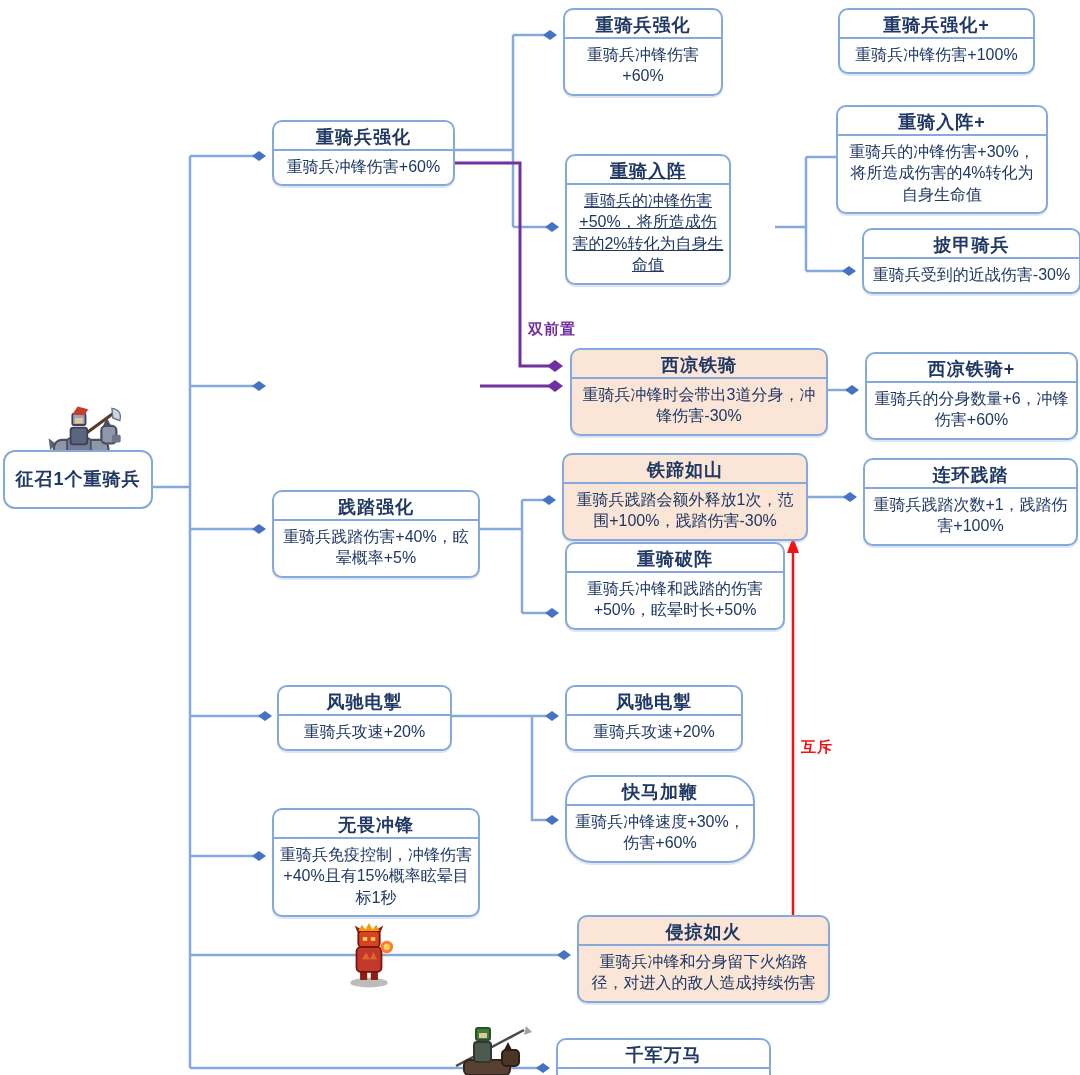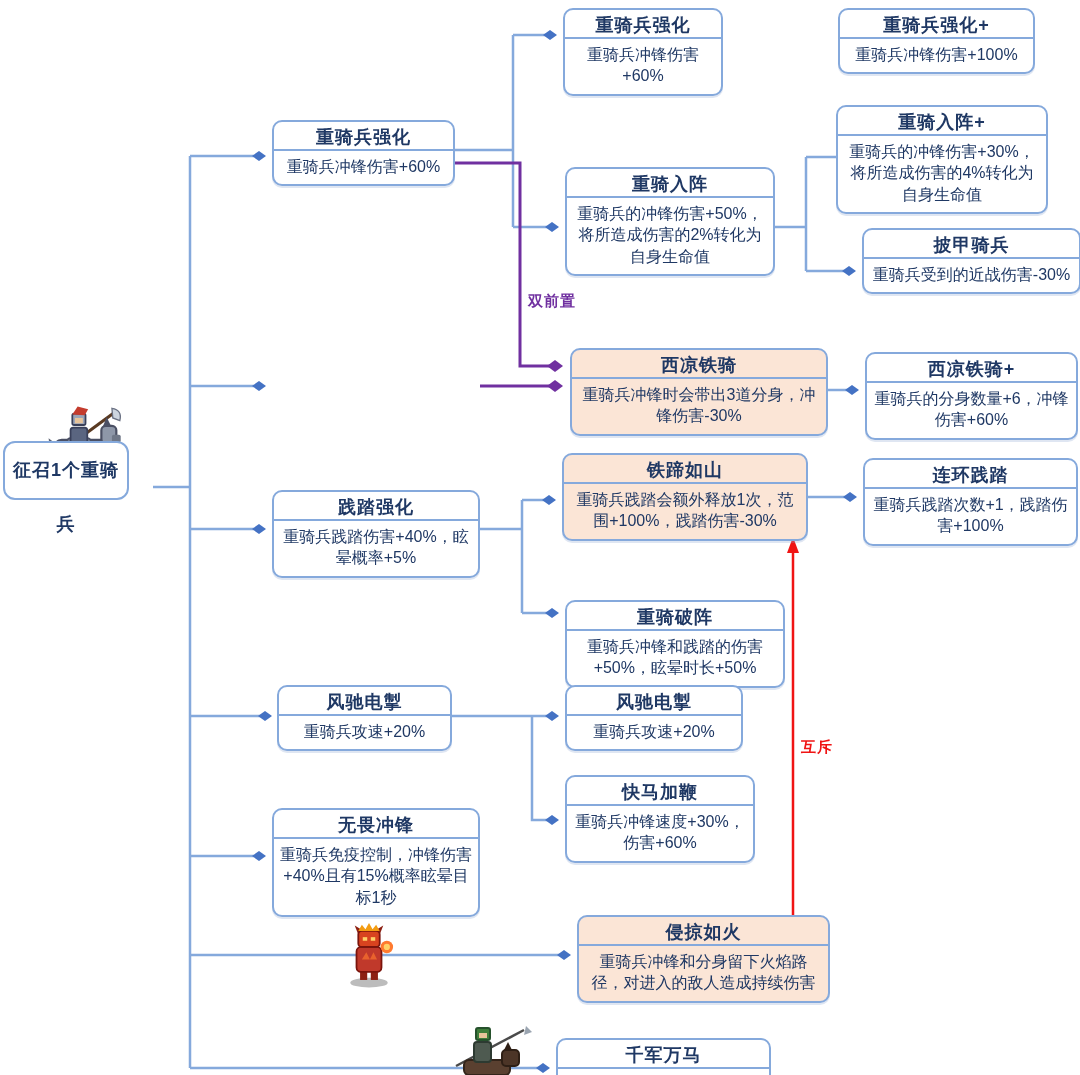--- a/index.html
+++ b/index.html
@@ -74,21 +74,21 @@
       <polygon points="563,386 555,380 547,386 555,392"></polygon>
     </g>
 
     <g>
       <path d="M793 548 V932" stroke="#F01414" stroke-width="2.5" fill="none"></path>
       <polygon points="793,537 787,553 799,553" fill="#F01414"></polygon>
       <polygon points="793,943 787,927 799,927" fill="#F01414"></polygon>
     </g>
   </svg>
 
-  <div class="wire-label lbl-purple" style="left:528px;top:292px;">双前置</div>
+  <div class="wire-label lbl-purple" style="left:528px;top:320px;">双前置</div>
   <div class="wire-label lbl-red" style="left:801px;top:738px;">互斥</div>
 
   <svg class="unit-icon" style="left:38px;top:406px;width:88px;height:82px;" viewBox="0 0 100 92">
     <ellipse cx="48" cy="84" rx="34" ry="7" fill="#bcbcbc"></ellipse>
     <line x1="20" y1="56" x2="88" y2="6" stroke="#5a3a22" stroke-width="3.5"></line>
     <path d="M84 2 q12 2 9 14 l-8 -3 z" fill="#cdd5df" stroke="#6a7183" stroke-width="1.5"></path>
     <rect x="28" y="62" width="9" height="17" fill="#707889"></rect>
     <rect x="60" y="62" width="9" height="17" fill="#707889"></rect>
     <rect x="27" y="76" width="11" height="6" fill="#7a4a30"></rect>
     <rect x="59" y="76" width="11" height="6" fill="#7a4a30"></rect>
@@ -125,38 +125,38 @@
     <line x1="10" y1="42" x2="78" y2="6" stroke="#4a4a4a" stroke-width="2.5"></line>
     <polygon points="80,2 86,8 78,11" fill="#9aa4b0"></polygon>
     <rect x="18" y="36" width="46" height="15" rx="5" fill="#5a4030" stroke="#33241a" stroke-width="2"></rect>
     <rect x="56" y="26" width="17" height="16" rx="4" fill="#4c3527" stroke="#2e1f15" stroke-width="2"></rect>
     <polygon points="58,26 62,18 66,26" fill="#2e1f15"></polygon>
     <rect x="28" y="18" width="17" height="20" rx="3" fill="#4e5a50" stroke="#2d3a31" stroke-width="2"></rect>
     <rect x="30" y="4" width="14" height="12" rx="2" fill="#3f7d3a" stroke="#26512c" stroke-width="2"></rect>
     <rect x="33" y="9" width="8" height="5" fill="#e8c49a"></rect>
   </svg>
 
-  <div class="root-node" style="left:3px;top:441px;width:126px;">征召1个重骑兵</div>
+  <div class="root-node" style="left:3px;top:450px;width:150px;">征召1个重骑兵</div>
 
   <div class="node" style="left:272px;top:120px;width:183px;">
     <div class="t">重骑兵强化</div>
     <div class="d">重骑兵冲锋伤害+60%</div>
   </div>
 
   <div class="node" style="left:563px;top:8px;width:160px;">
     <div class="t">重骑兵强化</div>
     <div class="d">重骑兵冲锋伤害+60%</div>
   </div>
 
   <div class="node" style="left:838px;top:8px;width:197px;">
     <div class="t">重骑兵强化+</div>
     <div class="d">重骑兵冲锋伤害+100%</div>
   </div>
 
-  <div class="node" style="left:565px;top:167px;width:210px;">
+  <div class="node" style="left:565px;top:154px;width:166px;text-decoration:underline;">
     <div class="t">重骑入阵</div>
     <div class="d">重骑兵的冲锋伤害+50%，将所造成伤害的2%转化为自身生命值</div>
   </div>
 
   <div class="node" style="left:836px;top:105px;width:212px;">
     <div class="t">重骑入阵+</div>
     <div class="d">重骑兵的冲锋伤害+30%，将所造成伤害的4%转化为自身生命值</div>
   </div>
 
   <div class="node" style="left:862px;top:228px;width:219px;">
@@ -183,36 +183,36 @@
   <div class="node hl" style="left:562px;top:453px;width:246px;">
     <div class="t">铁蹄如山</div>
     <div class="d">重骑兵践踏会额外释放1次，范围+100%，践踏伤害-30%</div>
   </div>
 
   <div class="node" style="left:863px;top:458px;width:215px;text-align:center;">
     <div class="t">连环践踏</div>
     <div class="d">重骑兵践踏次数+1，践踏伤害+100%</div>
   </div>
 
-  <div class="node" style="left:565px;top:600px;width:220px;">
+  <div class="node" style="left:565px;top:542px;width:220px;">
     <div class="t">重骑破阵</div>
     <div class="d">重骑兵冲锋和践踏的伤害+50%，眩晕时长+50%</div>
   </div>
 
   <div class="node" style="left:277px;top:685px;width:175px;">
     <div class="t">风驰电掣</div>
     <div class="d">重骑兵攻速+20%</div>
   </div>
 
   <div class="node" style="left:565px;top:685px;width:178px;">
     <div class="t">风驰电掣</div>
     <div class="d">重骑兵攻速+20%</div>
   </div>
 
-  <div class="node" style="left:565px;top:775px;width:190px;">
+  <div class="node" style="left:565px;top:775px;width:190px;border-radius:27px;">
     <div class="t">快马加鞭</div>
     <div class="d">重骑兵冲锋速度+30%，伤害+60%</div>
   </div>
 
   <div class="node" style="left:272px;top:808px;width:208px;">
     <div class="t">无畏冲锋</div>
     <div class="d">重骑兵免疫控制，冲锋伤害+40%且有15%概率眩晕目标1秒</div>
   </div>
 
   <div class="node hl" style="left:577px;top:915px;width:253px;">

